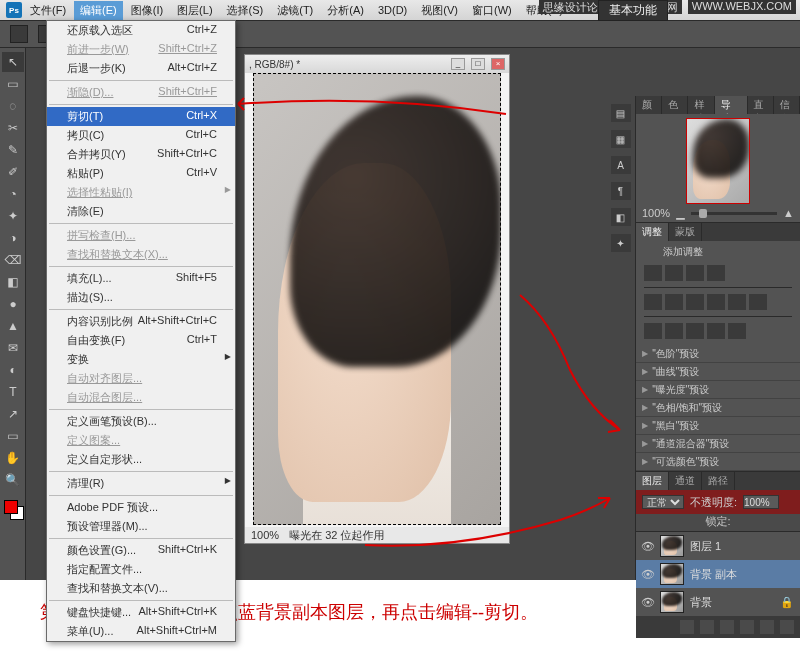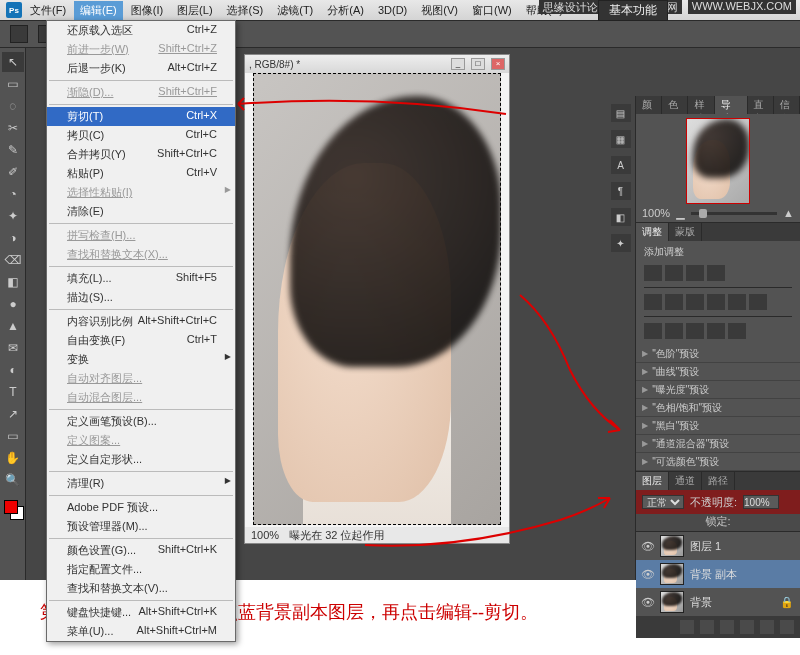--- a/index.html
+++ b/index.html
@@ -70,21 +70,21 @@
 
 .nav-panel { height:110px; background:#535353; border-bottom:1px solid #2a2a2a; position:relative; }
 .nav-thumb { width:64px; height:86px; margin:4px auto 0; border:1px solid #c00; background:linear-gradient(135deg,#ddd,#aaa); position:relative; overflow:hidden; }
 .nav-thumb .hair { left:10%; top:0; width:90%; height:70%; }
 .nav-thumb .skin { left:10%; top:25%; width:60%; height:70%; }
 .nav-zoom { height:18px; display:flex; align-items:center; padding:0 6px; gap:6px; color:#ccc; font-size:10px; }
 .slider { flex:1; height:3px; background:#333; position:relative; }
 .slider::after { content:""; position:absolute; left:10%; top:-3px; width:8px; height:9px; background:#aaa; border-radius:2px; }
 
 .adj-panel { border-bottom:1px solid #2a2a2a; }
-.adj-title { padding:4px 8px; color:#ccc; font-size:10px; }
+.adj-title { padding:4px 8px; color:#ccc; font-size:10px;margin-left:19px; }
 .adj-icons { display:flex; flex-wrap:wrap; gap:3px; padding:2px 8px 6px; }
 .adj-icons .ai { width:18px; height:16px; background:#3a3a3a; }
 .adj-icons .sep { width:100%; height:1px; background:#2a2a2a; margin:3px 0; }
 
 .preset-list { background:#535353; }
 .preset { height:18px; display:flex; align-items:center; padding:0 6px; color:#ccc; font-size:10px; cursor:pointer; border-bottom:1px solid #424242; }
 .preset .tri { margin-right:4px; color:#999; font-size:8px; }
 
 .layers-panel { flex:1; background:#535353; display:flex; flex-direction:column; }
 .layer-opts { height:20px; display:flex; align-items:center; gap:6px; padding:12px 6px; color:#ccc; font-size:10px; background:#7f1d1d; }

